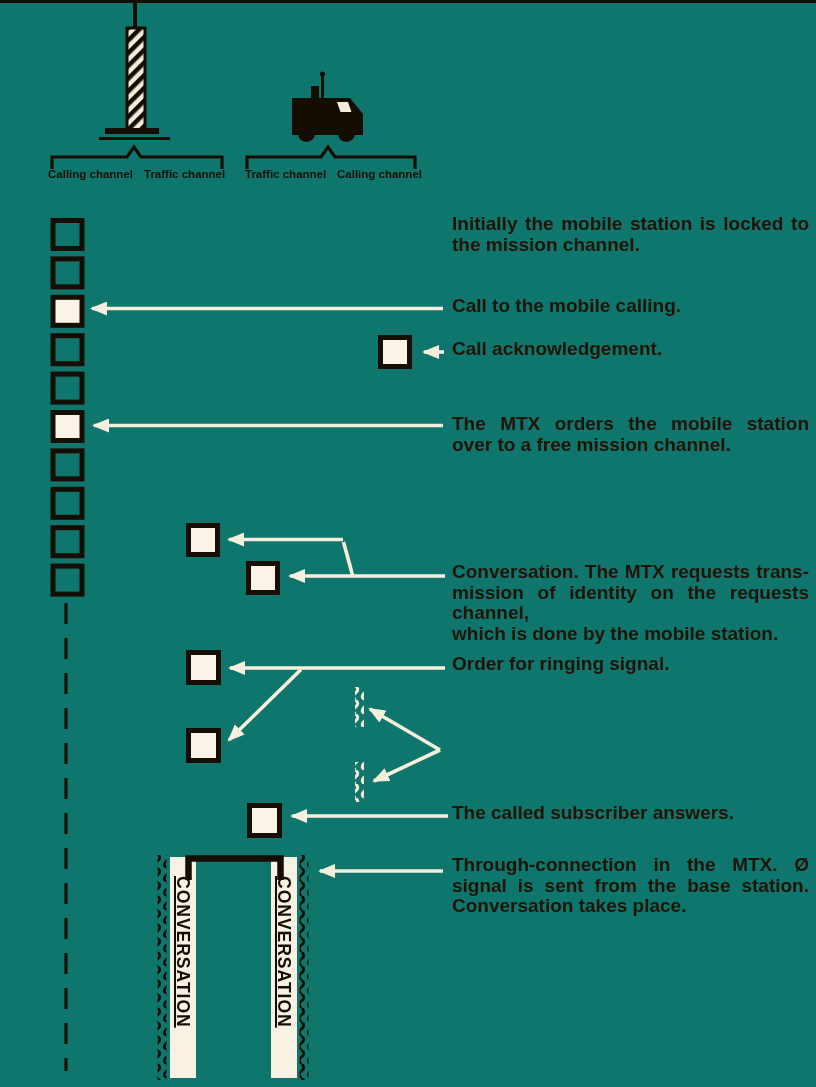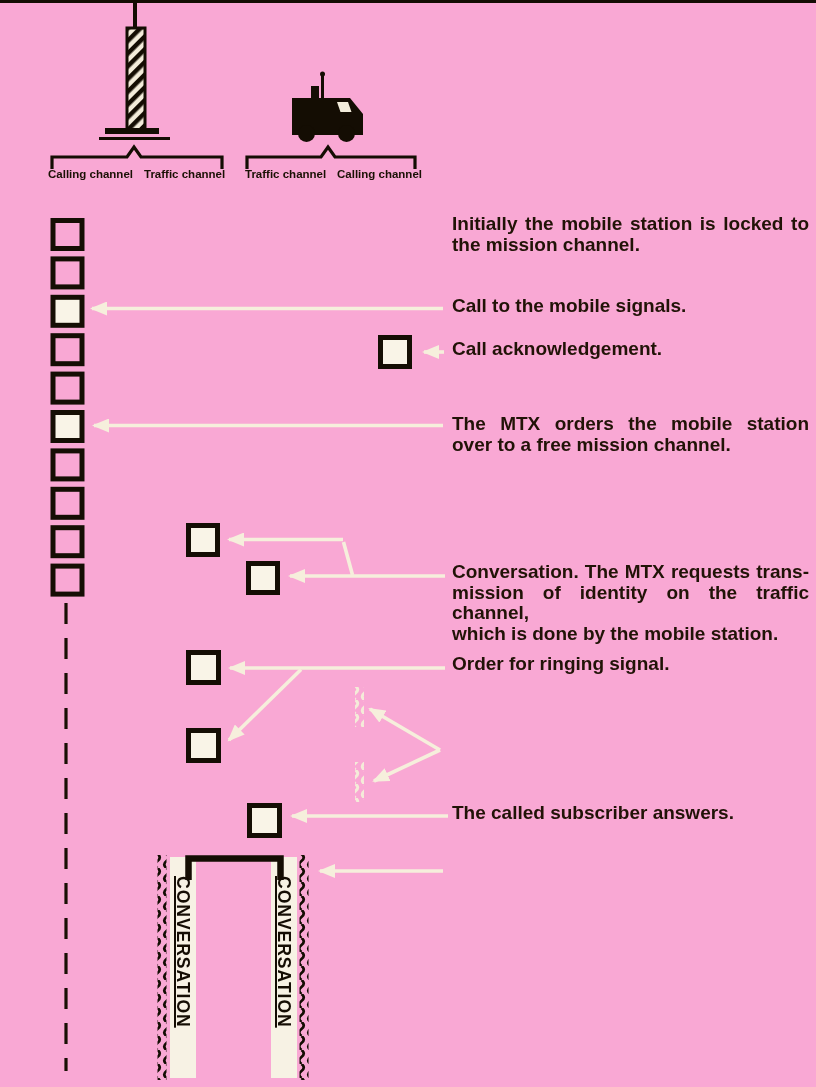--- a/index.html
+++ b/index.html
@@ -1,18 +1,18 @@
 <!DOCTYPE html>
 <html><head>
 <meta charset="utf-8">
 <style>
   html,body{margin:0;padding:0;background:#8a5403;}
   .canvas{
     position:relative;width:816px;height:1087px;overflow:hidden;
-    background:#f9a8d4;
+    background:#0f766e;
     font-family:"Liberation Sans", sans-serif;
   }
   svg.overlay{position:absolute;left:0;top:0;}
   .chlabel{
     position:absolute;top:168px;white-space:nowrap;
     font-size:11.5px;font-weight:bold;color:#1a1004;letter-spacing:0px;
   }
   .ann{position:absolute;left:452px;width:357px;color:#211307;
        font-size:19px;font-weight:bold;line-height:20.5px;}
   .ann .line{white-space:nowrap;}
@@ -117,39 +117,44 @@
   <div class="chlabel" style="left:48px">Calling channel</div>
   <div class="chlabel" style="left:144px">Traffic channel</div>
   <div class="chlabel" style="left:245px">Traffic channel</div>
   <div class="chlabel" style="left:337px">Calling channel</div>
 
   <div class="ann" style="top:214px">
     <div class="line j">Initially the mobile station is locked to</div>
     <div class="line">the mission channel.</div>
   </div>
   <div class="ann" style="top:296px">
-    <div class="line">Call to the mobile signals.</div>
+    <div class="line">Call to the mobile calling.</div>
   </div>
   <div class="ann" style="top:339px">
     <div class="line">Call acknowledgement.</div>
   </div>
   <div class="ann" style="top:414px">
     <div class="line j">The MTX orders the mobile station</div>
     <div class="line">over to a free mission channel.</div>
   </div>
   <div class="ann" style="top:562px">
     <div class="line j">Conversation. The MTX requests trans-</div>
-    <div class="line j">mission of identity on the traffic channel,</div>
+    <div class="line j">mission of identity on the requests channel,</div>
     <div class="line">which is done by the mobile station.</div>
   </div>
   <div class="ann" style="top:654px">
     <div class="line">Order for ringing signal.</div>
   </div>
   <div class="ann" style="top:731px">
   </div>
   <div class="ann" style="top:803px">
     <div class="line">The called subscriber answers.</div>
   </div>
+  <div class="ann" style="top:855px">
+    <div class="line j">Through-connection in the MTX. Ø</div>
+    <div class="line j">signal is sent from the base station.</div>
+    <div class="line">Conversation takes place.</div>
+  </div>
 
   <div class="vtext" style="left:193px;top:876px">CONVERSATION</div>
   <div class="vtext" style="left:294px;top:876px">CONVERSATION</div>
 
 </div>
 
 </body></html>

